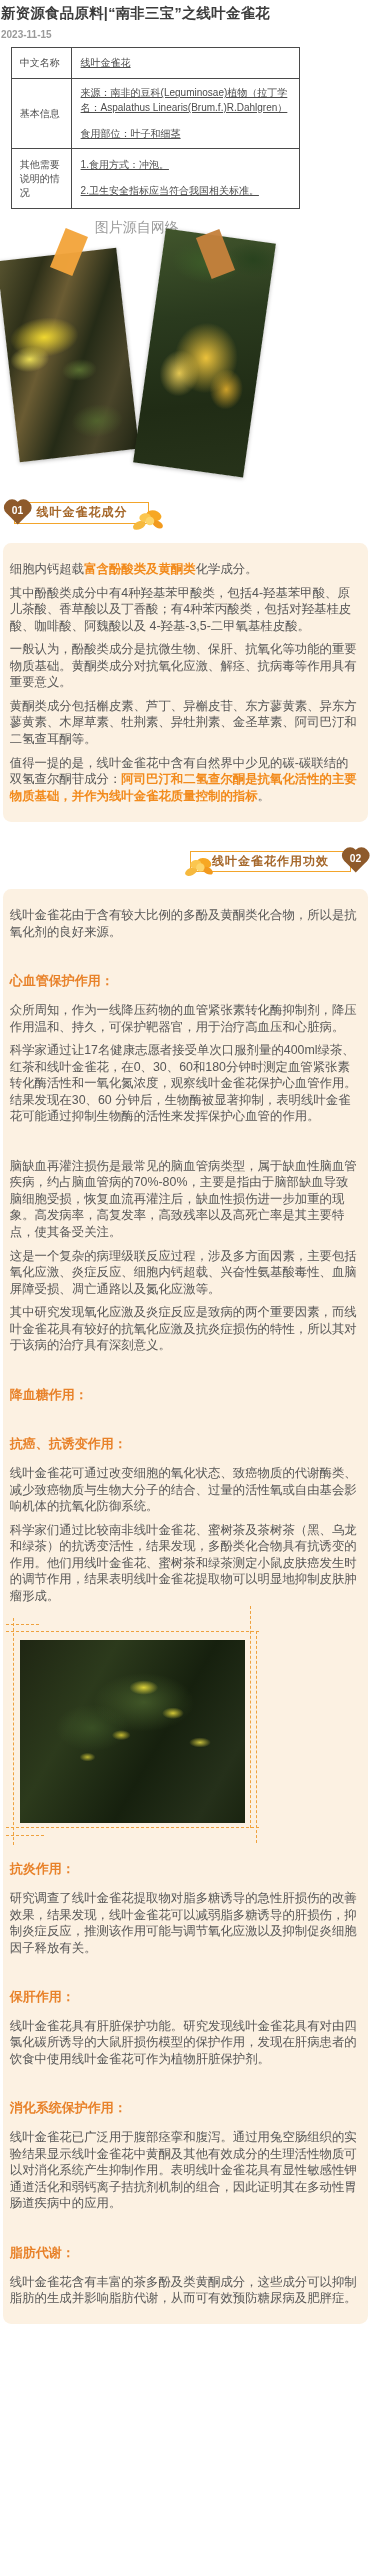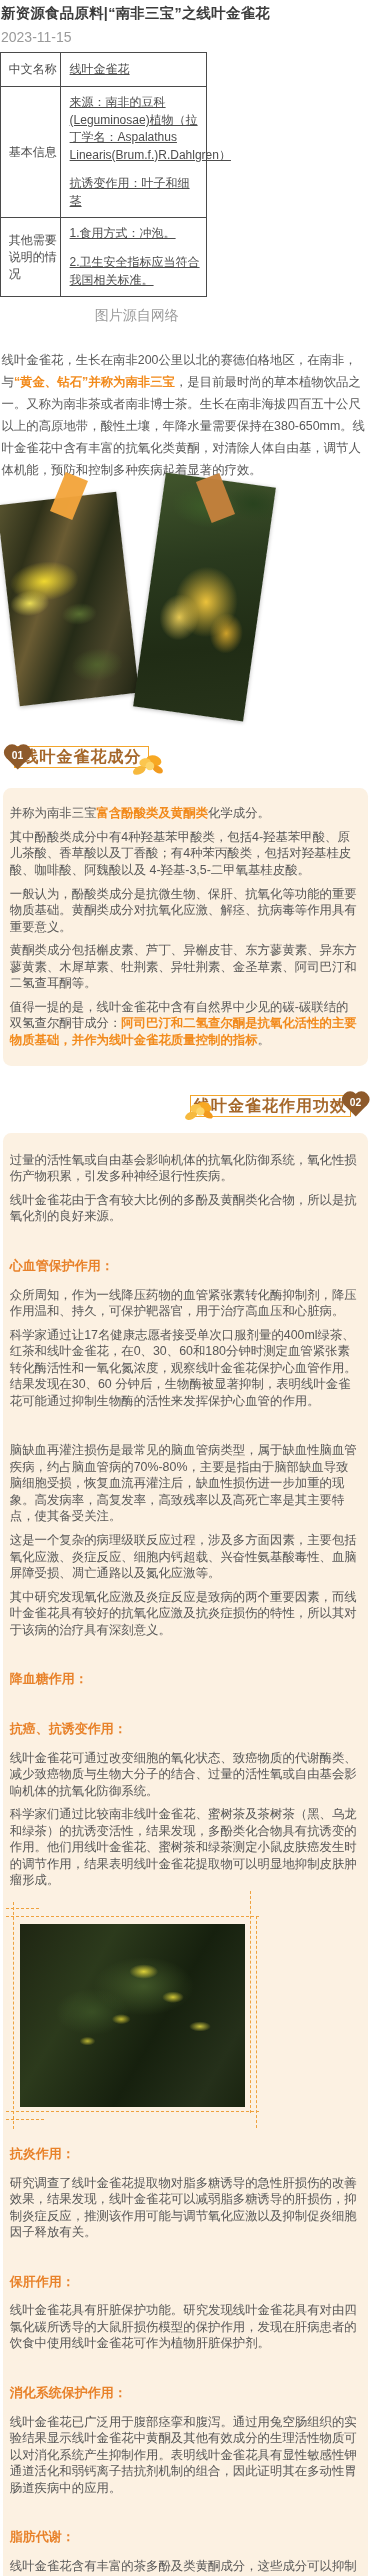--- a/index.html
+++ b/index.html
@@ -1,23 +1,23 @@
 <!DOCTYPE html>
 <html style="font-size:8.2px"><head>
 <meta charset="utf-8">
 <style>
   html,body { margin:0; padding:0; background:#ffffff; }
   body { font-family:"Liberation Sans","DejaVu Sans",sans-serif; }
   .page { position:relative; width:371px; height:2641px; overflow:hidden; background:#fff; }
 
   
   .title { margin:4.1px 5.2px 0 1px; font-size:14.4px; line-height:1.35; font-weight:700; color:#3c3c3c; letter-spacing:0.3px; }
-  .date  { margin:5.2px 0 7.2px 1px; font-size:14px; color:#9a9a9a; }
-
-  table.info { border-collapse:collapse; margin-left:0; width:207px; font-size:12px; color:#4d4d4d; table-layout:fixed; }
+  .date  { margin:5.2px 0 7.2px 1px; font-size:10px; color:#9a9a9a;font-weight:bold; }
+
+  table.info { border-collapse:collapse; margin-left:11px; width:289px; font-size:10px; color:#4d4d4d; table-layout:fixed; }
   table.info td { border:0.5px solid #4a4a4a; vertical-align:middle; }
   td.lbl { width:49px; padding:8.2px 2.1px 8.2px 7.7px; }
   td.val { padding:7.2px 5.2px 7.2px 8.8px;text-decoration:underline; }
   .cellline { line-height:1.45; }
   .cellline + .cellline { margin-top:11.3px; }
 
   .caption { width:255px; margin:10.3px 0 0 9.3px; text-align:center; font-size:14px; color:#9c9c9c; }
 
   .intro { margin:24px 1.5px 0 1.5px; font-size:12.4px; line-height:22px; color:#575757; }
   .hl { color:#f28b1d; font-weight:700; }
@@ -44,21 +44,21 @@
   }
   .tape { position:absolute; opacity:.96; }
   .tape-left  { left:57px; top:0;  width:24px; height:42px; background:#f3a43b; transform:rotate(22deg); }
   .tape-right { left:203px; top:1px; width:25px; height:44px; background:#c5813c; transform:rotate(-21deg); }
 
   
   .sec-header { position:relative; height:34px; }
   .sec1 { margin:3.1px 0 0 2.1px; }
   .sec2 { margin:25px 0 0 0; }
   .hbox { position:absolute; box-sizing:border-box; height:21.6px; background:#fff; border:1px solid #f3a52b;
-          text-align:center; line-height:19.6px; font-size:16px; font-weight:700; color:#a5672a; letter-spacing:1px; z-index:1; }
+          text-align:center; line-height:19.6px; font-size:12px; font-weight:700; color:#a5672a; letter-spacing:1px; z-index:1; }
   .hbox1 { left:12.4px; top:4.1px; width:135px; }
   .hbox2 { left:190px; top:4.1px; width:161px; }
   .heart { position:absolute; width:15.5px; height:15.5px; background:#8e5a2b; transform:rotate(45deg); z-index:2; }
   .heart:before, .heart:after { content:""; position:absolute; width:15.5px; height:15.5px; background:#8e5a2b; border-radius:50%; }
   .heart:before { left:-8.2px; top:0; }
   .heart:after  { top:-8.2px; left:0; }
   .heart span { position:absolute; z-index:3; left:-4.1px; top:1px; width:20.6px; text-align:center;
                 transform:rotate(-45deg); color:#fff; font-weight:700; font-size:10.3px; }
   .heart1 { left:8.2px; top:7.2px; }
   .heart2 { left:348px; top:6.2px; }
@@ -114,36 +114,35 @@
         <tr>
       <td class="lbl">中文名称</td>
       <td class="val">
         <div class="cellline">线叶金雀花</div>
       </td>
     </tr>
     <tr>
       <td class="lbl">基本信息</td>
       <td class="val">
         <div class="cellline">来源：南非的豆科(Leguminosae)植物（拉丁学名：Aspalathus Linearis(Brum.f.)R.Dahlgren）</div>
-        <div class="cellline">抗诱变作用：叶子和细茎</div>
+        <div class="cellline">食用部位：叶子和细茎</div>
       </td>
     </tr>
     <tr>
       <td class="lbl">其他需要说明的情况</td>
       <td class="val">
         <div class="cellline">1.食用方式：冲泡。</div>
         <div class="cellline">2.卫生安全指标应当符合我国相关标准。</div>
       </td>
     </tr>
   </tbody>
     </table>
 
   <div class="caption">图片源自网络</div>
 
-  <p class="intro"><span>线叶金雀花，生长在南非200公里以北的赛德伯格地区，在南非，与</span><span class="hl">“黄金、钻石”并称为南非三宝</span><span>，是目前最时尚的草本植物饮品之一。又称为南非茶或者南非博士茶。生长在南非海拔四百五十公尺以上的高原地带，酸性土壤，年降水量需要保持在380-650mm。线叶金雀花中含有丰富的抗氧化类黄酮，对清除人体自由基，调节人体机能，预防和控制多种疾病起着显著的疗效。</span></p>
 
   <div class="photos">
     <div class="photo photo-left"></div>
     <div class="photo photo-right"></div>
     <div class="tape tape-left"></div>
     <div class="tape tape-right"></div>
   </div>
 
   <div class="sec-header sec1">
     <div class="heart heart1">
@@ -153,21 +152,21 @@
     <svg class="flower flower1" viewBox="0 0 70 54">
       <ellipse cx="18" cy="38" rx="14" ry="8" fill="#f6b93e" transform="rotate(-25 18 38)"></ellipse>
       <ellipse cx="48" cy="18" rx="16" ry="11" fill="#f7a823" transform="rotate(15 48 18)"></ellipse>
       <ellipse cx="30" cy="22" rx="12" ry="9" fill="#fbc64f" transform="rotate(-10 30 22)"></ellipse>
       <ellipse cx="56" cy="36" rx="12" ry="7" fill="#f29a1e" transform="rotate(30 56 36)"></ellipse>
       <circle cx="40" cy="29" r="9" fill="#fdd56a"></circle>
     </svg>
   </div>
 
   <div class="cream box1">
-    <p><span>并称为南非三宝</span><span class="hl">富含酚酸类及黄酮类</span><span>化学成分。</span></p>
+    <p><span>细胞内钙超载</span><span class="hl">富含酚酸类及黄酮类</span><span>化学成分。</span></p>
     <p>其中酚酸类成分中有4种羟基苯甲酸类，包括4-羟基苯甲酸、原儿茶酸、香草酸以及丁香酸；有4种苯丙酸类，包括对羟基桂皮酸、咖啡酸、阿魏酸以及 4-羟基-3,5-二甲氧基桂皮酸。</p>
     <p>一般认为，酚酸类成分是抗微生物、保肝、抗氧化等功能的重要物质基础。黄酮类成分对抗氧化应激、解痉、抗病毒等作用具有重要意义。</p>
     <p>黄酮类成分包括槲皮素、芦丁、异槲皮苷、东方蓼黄素、异东方蓼黄素、木犀草素、牡荆素、异牡荆素、金圣草素、阿司巴汀和二氢查耳酮等。</p>
     <p><span>值得一提的是，线叶金雀花中含有自然界中少见的碳-碳联结的双氢查尔酮苷成分：</span><span class="hl">阿司巴汀和二氢查尔酮是抗氧化活性的主要物质基础，并作为线叶金雀花质量控制的指标</span><span>。</span></p>
   </div>
 
   <div class="sec-header sec2">
     <svg class="flower flower2" viewBox="0 0 70 54">
       <ellipse cx="18" cy="38" rx="14" ry="8" fill="#f6b93e" transform="rotate(-25 18 38)"></ellipse>
       <ellipse cx="46" cy="20" rx="16" ry="11" fill="#f7a823" transform="rotate(15 46 20)"></ellipse>
@@ -177,21 +176,20 @@
     </svg>
     <div class="hbox hbox2"><span>线叶金雀花作用功效</span></div>
     <div class="heart heart2">
         <span>02</span>
       </div>
   </div>
 
   <div class="cream box2">
 
     <div class="block first">
-      <p>过量的活性氧或自由基会影响机体的抗氧化防御系统，氧化性损伤产物积累，引发多种神经退行性疾病。</p>
       <p>线叶金雀花由于含有较大比例的多酚及黄酮类化合物，所以是抗氧化剂的良好来源。</p>
     </div>
 
     <div class="block">
       <h3 class="bh">心血管保护作用：</h3>
       <p>众所周知，作为一线降压药物的血管紧张素转化酶抑制剂，降压作用温和、持久，可保护靶器官，用于治疗高血压和心脏病。</p>
       <p>科学家通过让17名健康志愿者接受单次口服剂量的400ml绿茶、红茶和线叶金雀花，在0、30、60和180分钟时测定血管紧张素转化酶活性和一氧化氮浓度，观察线叶金雀花保护心血管作用。结果发现在30、60 分钟后，生物酶被显著抑制，表明线叶金雀花可能通过抑制生物酶的活性来发挥保护心血管的作用。</p>
     </div>
 
     <div class="block">

